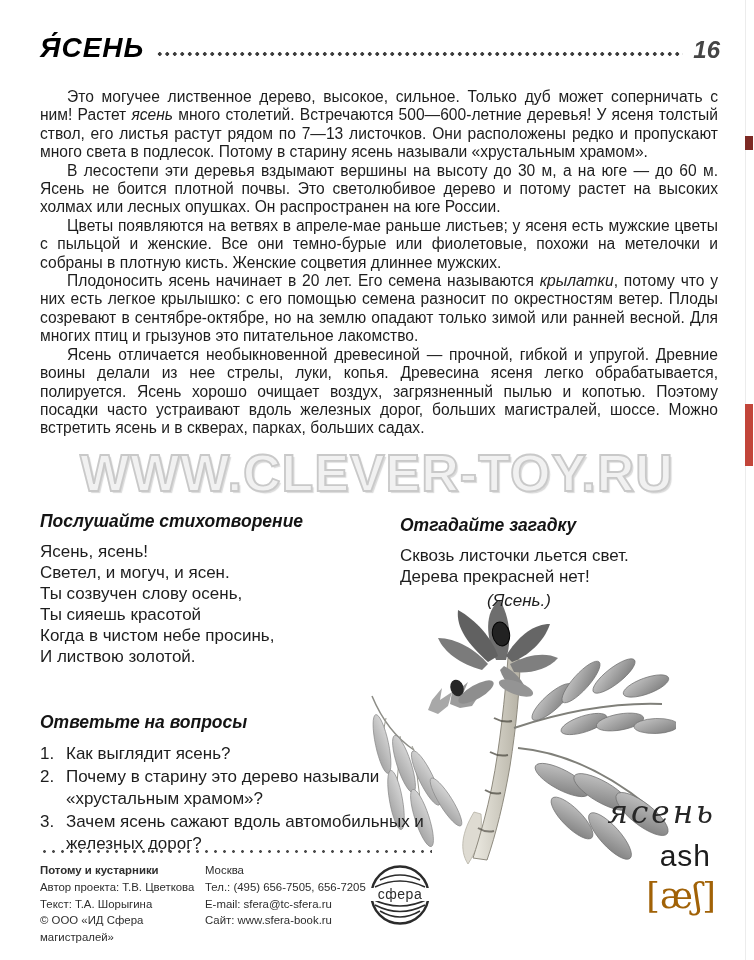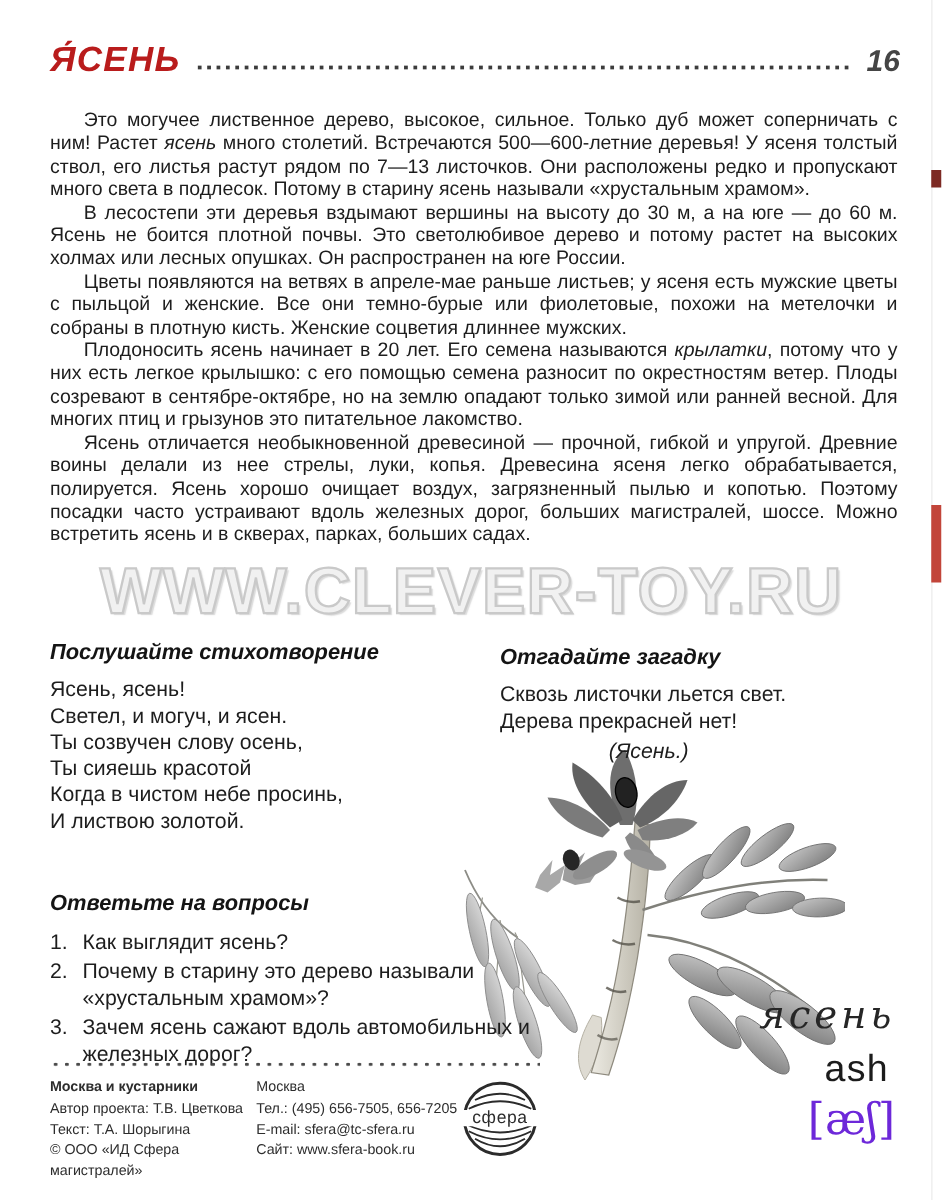--- a/index.html
+++ b/index.html
@@ -4,21 +4,21 @@
 <style>
   html,body { margin:0; padding:0; background:#ffffff; }
   .page {
     position:relative; width:754px; height:960px; overflow:hidden;
     background:#ffffff; color:#1d1d1d;
     font-family:"Liberation Sans","DejaVu Sans",sans-serif;
   }
 
   
   .hdr { position:absolute; top:34px; left:40px; right:34px; display:flex; align-items:flex-end; }
-  .hdr-title { font-size:28px; font-weight:bold; font-style:italic; letter-spacing:1px; line-height:1; color:#b91c1c; white-space:nowrap;text-align:center; }
+  .hdr-title { font-size:28px; font-weight:bold; font-style:italic; letter-spacing:1px; line-height:1; color:#000000; white-space:nowrap;text-align:center; }
   .hdr-leader { flex:1; height:6px; margin:0 10px 5px 12px;
     background-image:radial-gradient(circle, #3c3c3c 1.7px, rgba(0,0,0,0) 1.9px);
     background-size:7.5px 6px; background-repeat:repeat-x; background-position:left center; }
   .hdr-num { font-size:24px; font-weight:bold; font-style:italic; color:#454545; line-height:1; }
 
   
   .article { position:absolute; top:88px; left:40px; width:678px;
     font-size:15.6px; line-height:18.4px; text-align:justify; z-index:2; }
   .article p { margin:0; text-indent:27px; }
   .article em { font-style:italic; }
@@ -42,21 +42,21 @@
   .q-text { flex:1; }
 
   
   .illustration { position:absolute; left:356px; top:596px; z-index:1; }
 
   
   .wordcard { position:absolute; right:38px; top:794px; text-align:right; z-index:3; }
   .word-ru { font-family:"DejaVu Serif","Liberation Serif",serif; font-style:italic;
     font-size:31px; letter-spacing:3px; color:#262626; }
   .word-en { font-size:30px; font-weight:normal; margin-top:9px; padding-right:5px; letter-spacing:1px; color:#1c1c1c; }
-  .word-tr { font-family:"DejaVu Serif","Liberation Serif",serif; font-size:35px; margin-top:3px; color:#6d28d9; }
+  .word-tr { font-family:"DejaVu Serif","Liberation Serif",serif; font-size:35px; margin-top:3px; color:#a16207; }
 
   
   .footer { position:absolute; left:40px; top:849px; width:392px; z-index:2; }
   .footer-rule { height:5px; margin-bottom:8px;
     background-image:radial-gradient(circle, #4a4a4a 1.3px, rgba(0,0,0,0) 1.5px);
     background-size:9px 5px; background-repeat:repeat-x; background-position:left center; }
   .footer-cols { display:flex; align-items:flex-start; }
   .ft-col1 { width:165px; font-size:11.4px; line-height:16.8px; color:#2d2d2d; }
   .ft-col2 { flex:1; font-size:11.4px; line-height:16.8px; color:#2d2d2d; }
   .ft-series { font-weight:bold; }
@@ -197,21 +197,21 @@
   <div class="wordcard">
     <div class="word-ru">ясень</div>
     <div class="word-en">ash</div>
     <div class="word-tr">[æʃ]</div>
   </div>
 
   <div class="footer">
     <div class="footer-rule"></div>
     <div class="footer-cols">
       <div class="ft-col1">
-        <div class="ft-series">Москва и кустарники</div>
+        <div class="ft-series">Потому и кустарники</div>
         <div>Автор проекта: Т.В. Цветкова</div>
         <div>Текст: Т.А. Шорыгина</div>
         <div>© ООО «ИД Сфера магистралей»</div>
       </div>
       <div class="ft-col2">
         <div>Москва</div>
         <div>Тел.: (495) 656-7505, 656-7205</div>
         <div>E-mail: sfera@tc-sfera.ru</div>
         <div>Сайт: www.sfera-book.ru</div>
       </div>

